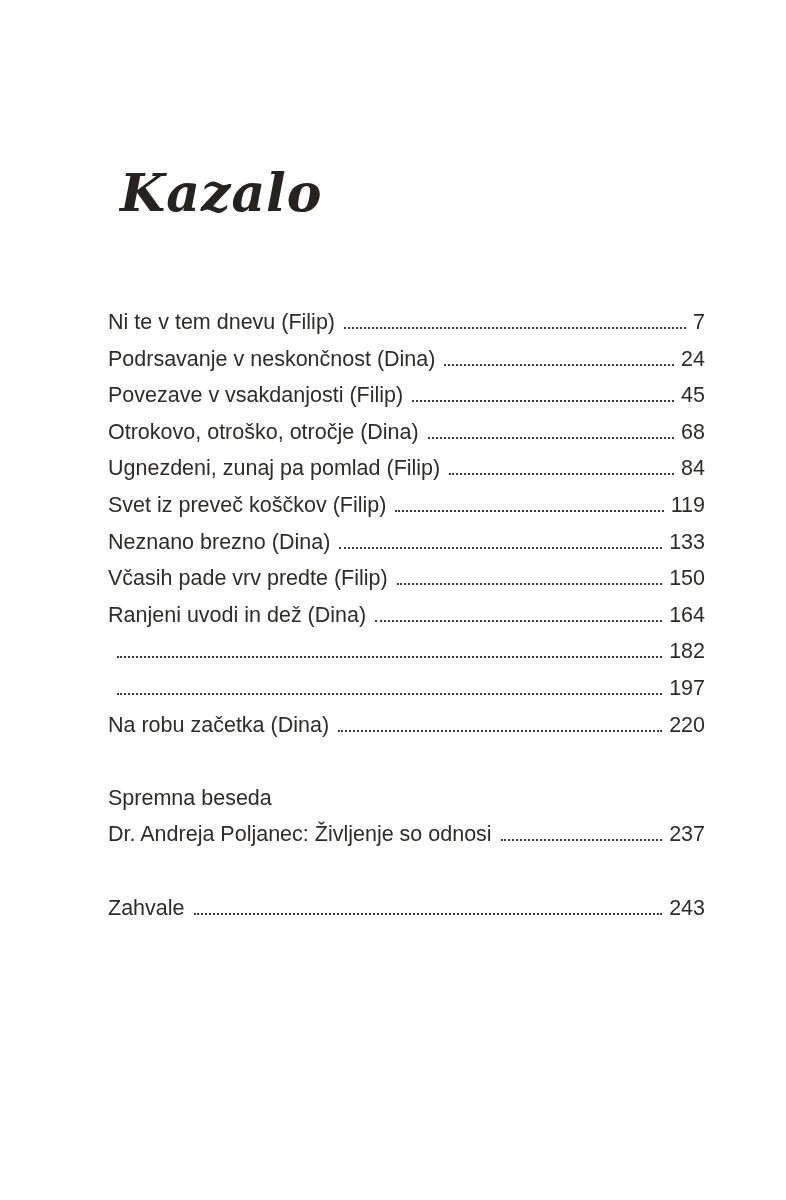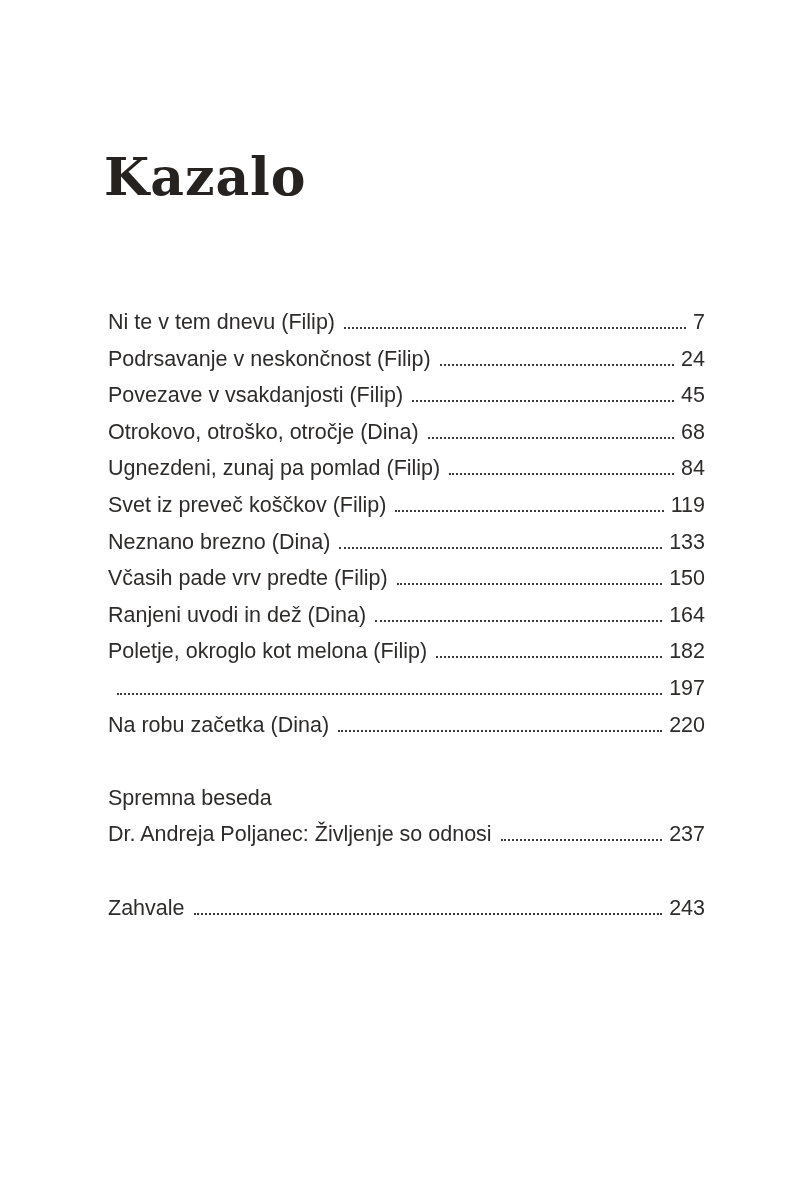--- a/index.html
+++ b/index.html
@@ -16,22 +16,23 @@
     color:var(--text);
     overflow:hidden;
   }
   .page{
     position:relative;
     width:786px;height:1200px;
   }
   .book-title{
     position:absolute;
     left:104px;top:148px;
-    margin:0;
+    margin:16px;
     font-family:"DejaVu Serif", serif;
+    font-style:italic;
     font-weight:700;
     font-size:52px;
     line-height:1.1;
     letter-spacing:1px;
     color:var(--title);
   }
   .toc{
     position:absolute;
     left:108px;top:304px;
     width:597px;
@@ -67,21 +68,21 @@
   <h1 class="book-title">Kazalo</h1>
 
   <div class="toc">
       <div class="toc-group">
         <div class="toc-row">
     <span class="entry-label">Ni te v tem dnevu (Filip)</span>
     <span class="dot-leader"></span>
     <span class="entry-page">7</span>
   </div>
         <div class="toc-row">
-    <span class="entry-label">Podrsavanje v neskončnost (Filip)</span>
+    <span class="entry-label">Podrsavanje v neskončnost (Dina)</span>
     <span class="dot-leader"></span>
     <span class="entry-page">24</span>
   </div>
         <div class="toc-row">
     <span class="entry-label">Povezave v vsakdanjosti (Filip)</span>
     <span class="dot-leader"></span>
     <span class="entry-page">45</span>
   </div>
         <div class="toc-row">
     <span class="entry-label">Otrokovo, otroško, otročje (Dina)</span>
@@ -107,21 +108,20 @@
     <span class="entry-label">Včasih pade vrv predte (Filip)</span>
     <span class="dot-leader"></span>
     <span class="entry-page">150</span>
   </div>
         <div class="toc-row">
     <span class="entry-label">Ranjeni uvodi in dež (Dina)</span>
     <span class="dot-leader"></span>
     <span class="entry-page">164</span>
   </div>
         <div class="toc-row">
-    <span class="entry-label">Poletje, okroglo kot melona (Filip)</span>
     <span class="dot-leader"></span>
     <span class="entry-page">182</span>
   </div>
         <div class="toc-row">
     <span class="dot-leader"></span>
     <span class="entry-page">197</span>
   </div>
         <div class="toc-row">
     <span class="entry-label">Na robu začetka (Dina)</span>
     <span class="dot-leader"></span>

